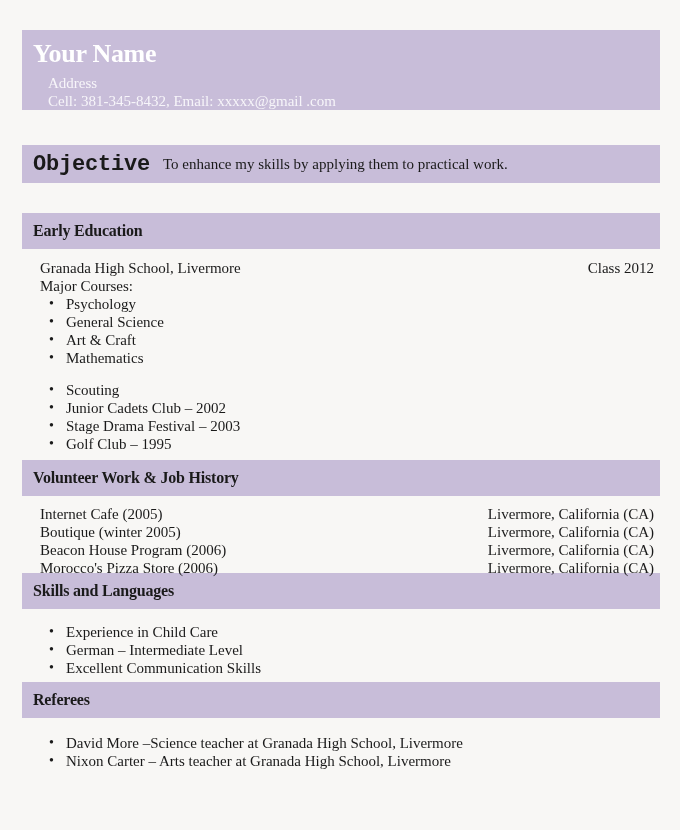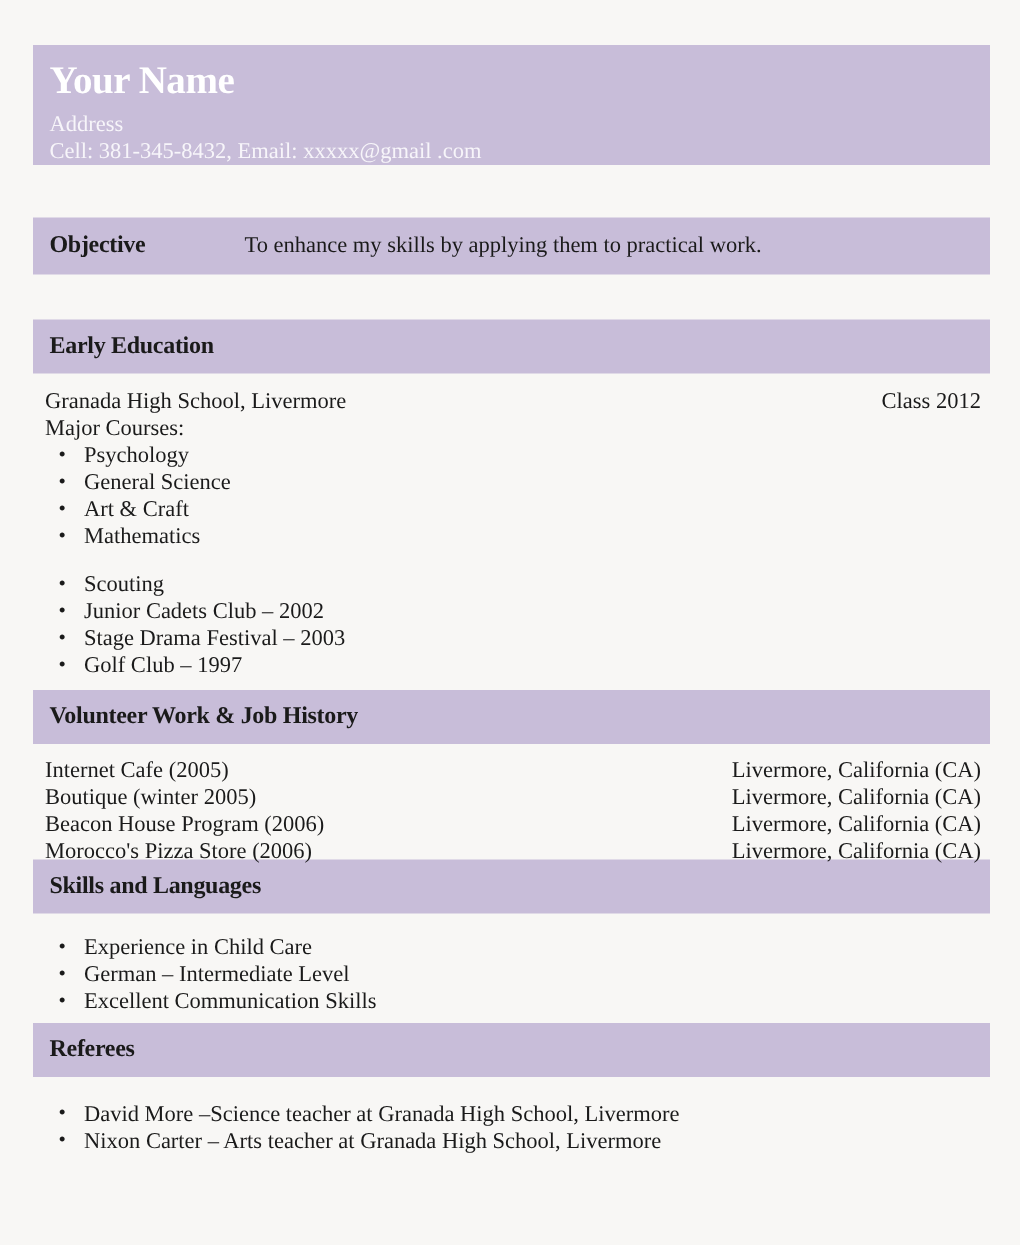--- a/index.html
+++ b/index.html
@@ -24,43 +24,43 @@
   
   .header{
     margin-top:30px;height:80px;
     padding:9px 12px 0 11px;
   }
   .header .name{
     font-size:26px;font-weight:bold;color:var(--header-text);
     letter-spacing:-0.3px;line-height:30px;
   }
   .header .sub{
-    font-size:15px;color:rgba(255,255,255,0.85);line-height:18px;
+    font-size:15px;color:rgba(255,255,255,0.85);line-height:18px;margin-left:15px;
   }
   .header .sub.first{margin-top:5px;}
   
   .objective{
     margin-top:35px;height:38px;
     display:flex;align-items:center;
     padding-left:11px;
   }
   .objective .obj-label{
-    width:130px;font-size:16px;font-weight:bold;letter-spacing:-0.2px;
+    width:130px;font-size:22px;font-weight:bold;letter-spacing:-0.2px;font-family:Liberation Mono, monospace;
   }
   .objective .obj-text{font-size:15px;}
   
   .section-bar{
     height:36px;line-height:36px;
     padding-left:11px;
     font-size:16px;font-weight:bold;letter-spacing:-0.2px;
   }
   .section-bar.edu{margin-top:30px;}
   
   .content{
-    margin-left:30px;margin-right:26px;
+    margin-left:40px;margin-right:26px;
     font-size:15px;line-height:18px;
   }
   .content.edu{height:119px;padding-top:10px;}
   .content.act{height:92px;padding-top:13px;}
   .content.vol{height:77px;padding-top:9px;}
   .content.skl{height:73px;padding-top:14px;}
   .content.ref{padding-top:16px;}
   .row-split{display:flex;justify-content:space-between;}
   .bullet{display:flex;}
   .bullet .dot{
@@ -121,21 +121,21 @@
         <div class="bullet">
         <span class="dot">•</span>
         <span class="btxt">Junior Cadets Club – 2002</span>
       </div>
         <div class="bullet">
         <span class="dot">•</span>
         <span class="btxt">Stage Drama Festival – 2003</span>
       </div>
         <div class="bullet">
         <span class="dot">•</span>
-        <span class="btxt">Golf Club – 1997</span>
+        <span class="btxt">Golf Club – 1995</span>
       </div>
       </div>
   </div>
 
   <div class="bar section-bar">Volunteer Work &amp; Job History</div>
   <div class="content vol">
     <div>
         <div class="row-split">
         <span>Internet Cafe (2005)</span>
         <span>Livermore, California (CA)</span>

